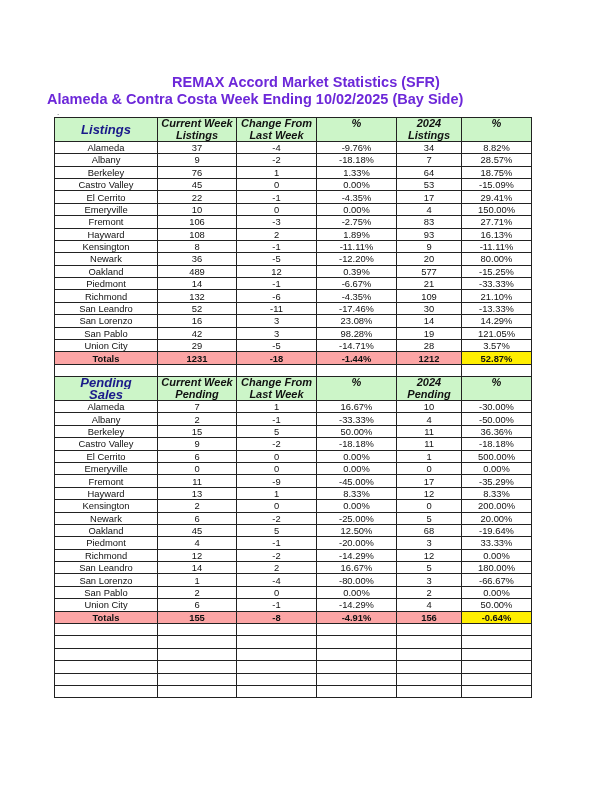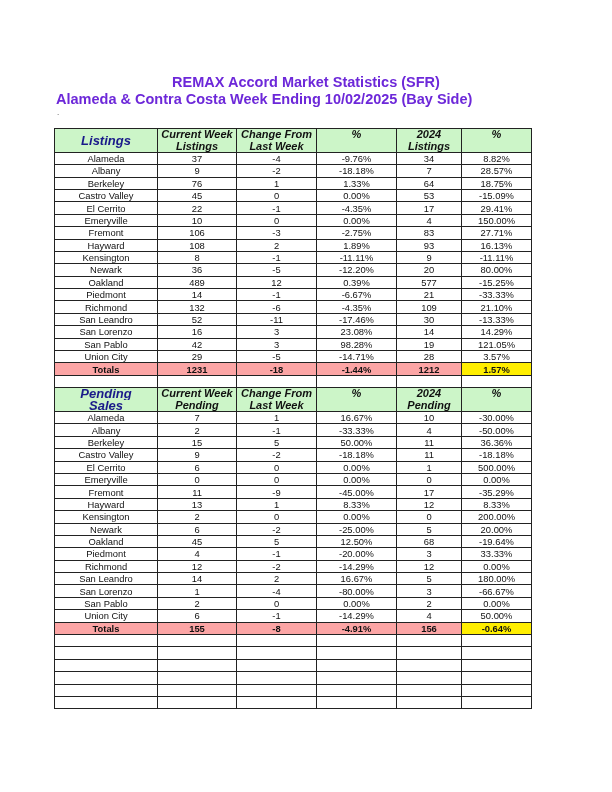--- a/index.html
+++ b/index.html
@@ -1,21 +1,21 @@
 <!DOCTYPE html>
 <html><head>
   <meta charset="utf-8">
   <style>
     html, body { margin: 0; padding: 0; background: #ffffff; }
     body { width: 612px; height: 792px; position: relative; font-family: "Liberation Sans", sans-serif; overflow: hidden; }
     .title { position: absolute; left: 0; width: 612px; text-align: center; color: #6d28d9; font-weight: bold; font-family: "Liberation Sans", sans-serif; }
     .title1 { top: 74px; font-size: 14.5px; }
-    .title2 { top: 91px; left: 56px; width: auto; text-align: center; font-size: 14.5px; }
+    .title2 { top: 91px; left: 47px; width: auto; text-align: center; font-size: 14.5px; }
     .dot { position: absolute; left: 57px; top: 108px; font-size: 8px; color: #333; }
-    table.grid { position: absolute; left: 54px; top: 128px; border-collapse: collapse; table-layout: fixed; width: 477px; }
+    table.grid { position: absolute; left: 54px; top: 117px; border-collapse: collapse; table-layout: fixed; width: 477px; }
     table.grid td { border: 1px solid #222; height: 11.4px; padding: 0; font-size: 9.4px; line-height: 11px; text-align: center; color: #111; white-space: nowrap; overflow: hidden; font-family: "Liberation Sans", sans-serif; }
     table.grid col.c0 { width: 103px; }
     table.grid col.c1 { width: 79px; }
     table.grid col.c2 { width: 80px; }
     table.grid col.c3 { width: 80px; }
     table.grid col.c4 { width: 65px; }
     table.grid col.c5 { width: 70px; }
     tr.hdr td { background: #ccf5c8; font-weight: bold; font-style: italic; font-size: 11px; }
     tr.hdr td.sect { color: #1a1a8a; font-size: 13px; font-style: italic; }
     tr.total td { background: #fca5a5; font-weight: bold; }
@@ -195,21 +195,21 @@
         <td>3.57%</td>
       </tr>
     </tbody>
   <tbody>
     <tr class="total">
       <td>Totals</td>
       <td>1231</td>
       <td>-18</td>
       <td>-1.44%</td>
       <td>1212</td>
-      <td class="hl">1.57%</td>
+      <td class="hl">52.87%</td>
     </tr>
     <tr>
         <td></td>
         <td></td>
         <td></td>
         <td></td>
         <td></td>
         <td></td>
       </tr>
 

